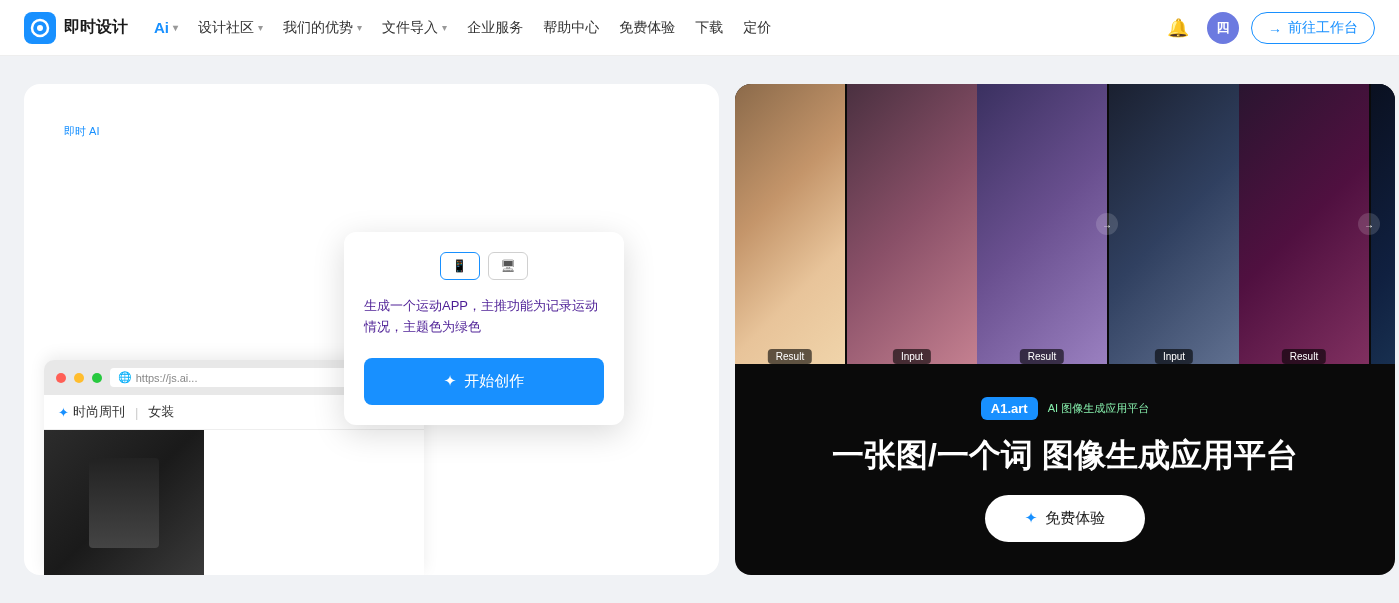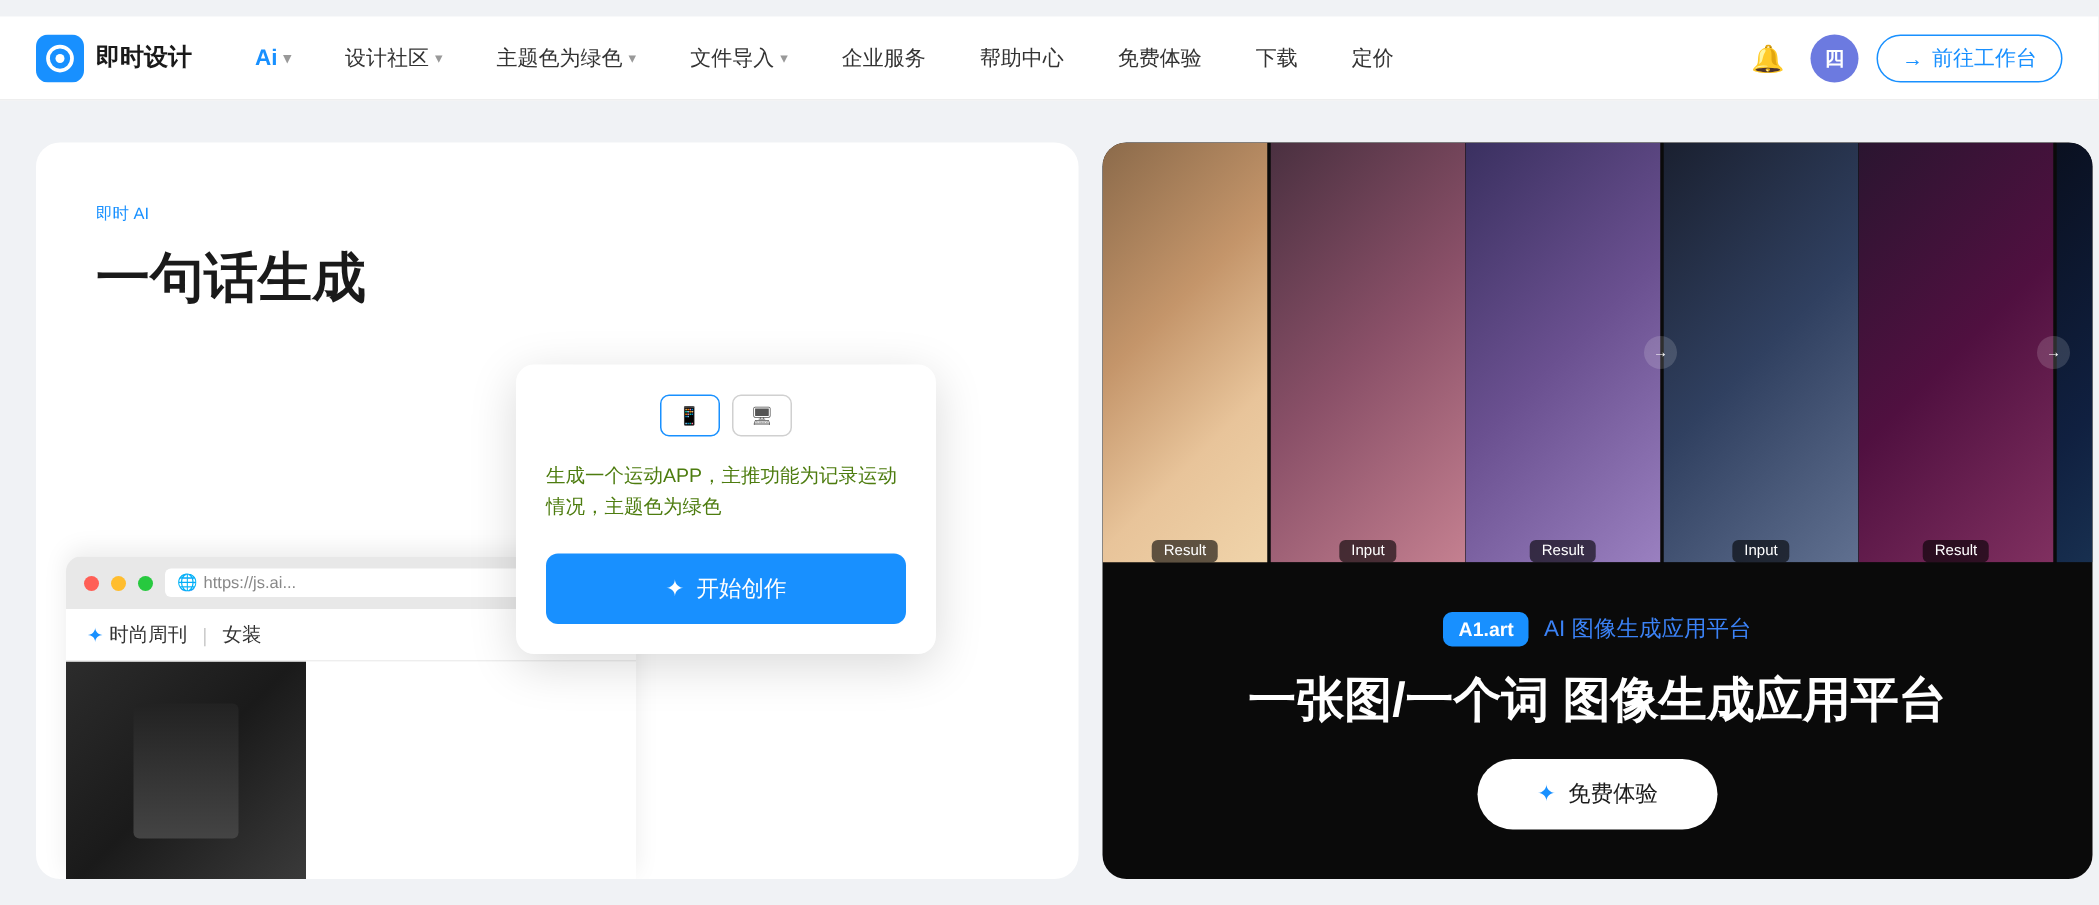--- a/index.html
+++ b/index.html
@@ -10,25 +10,24 @@
       overflow-x: hidden;
     }
 
     
     .navbar {
       background: #fff;
       height: 56px;
       display: flex;
       align-items: center;
       padding: 0 24px;
-      gap: 16px;
+      gap: 0;
       border-bottom: 1px solid #eee;
       position: relative;
       z-index: 10;
-      margin-top: 11px;
     }
     .nav-logo {
       display: flex;
       align-items: center;
       gap: 8px;
       margin-right: 16px;
     }
     .nav-logo-icon {
       width: 32px;
       height: 32px;
@@ -162,21 +161,21 @@
       font-size: 12px;
       cursor: pointer;
       color: #555;
     }
     .mock-icon-btn.active {
       border-color: #1890ff;
       color: #1890ff;
     }
     .mock-card-text {
       font-size: 13px;
-      color: #4d7c0f;
+      color: #4c1d95;
       line-height: 1.6;
       margin-bottom: 20px;
     }
     .mock-card-btn {
       background: #1890ff;
       color: #fff;
       border: none;
       border-radius: 8px;
       width: 100%;
       padding: 14px;
@@ -360,22 +359,22 @@
     }
     .right-badge {
       background: #1890ff;
       color: #fff;
       font-size: 13px;
       font-weight: 600;
       padding: 4px 10px;
       border-radius: 6px;
     }
     .right-subtitle {
-      color: #3b82f6;
-      font-size: 15px;
+      color: #86efac;
+      font-size: 11px;
     }
     .right-title {
       color: #fff;
       font-size: 32px;
       font-weight: 700;
       text-align: center;
       line-height: 1.2;
     }
     .right-cta-btn {
       background: #fff;
@@ -408,21 +407,21 @@
 
   <div class="nav-item ai-item">
     <span>Ai</span>
     <span class="nav-chevron">▾</span>
   </div>
   <div class="nav-item">
     <span>设计社区</span>
     <span class="nav-chevron">▾</span>
   </div>
   <div class="nav-item">
-    <span>主题色为绿色</span>
+    <span>我们的优势</span>
     <span class="nav-chevron">▾</span>
   </div>
   <div class="nav-item">
     <span>文件导入</span>
     <span class="nav-chevron">▾</span>
   </div>
   <div class="nav-item">
     <span>企业服务</span>
   </div>
   <div class="nav-item">
@@ -448,21 +447,21 @@
       <span>前往工作台</span>
     </button>
   </div>
 </nav>
 
 <div class="main-content">
 
   <div class="left-panel">
     <div class="left-tag">即时 AI</div>
     <div class="left-title">
-      <span>一句话生成</span><br>
+      <br>
     </div>
 
     <div class="browser-mock">
       <div class="browser-titlebar">
         <div class="browser-dot red"></div>
         <div class="browser-dot yellow"></div>
         <div class="browser-dot green"></div>
         <div class="browser-url">
           <span>🌐</span>
           <span>https://js.ai...</span>

